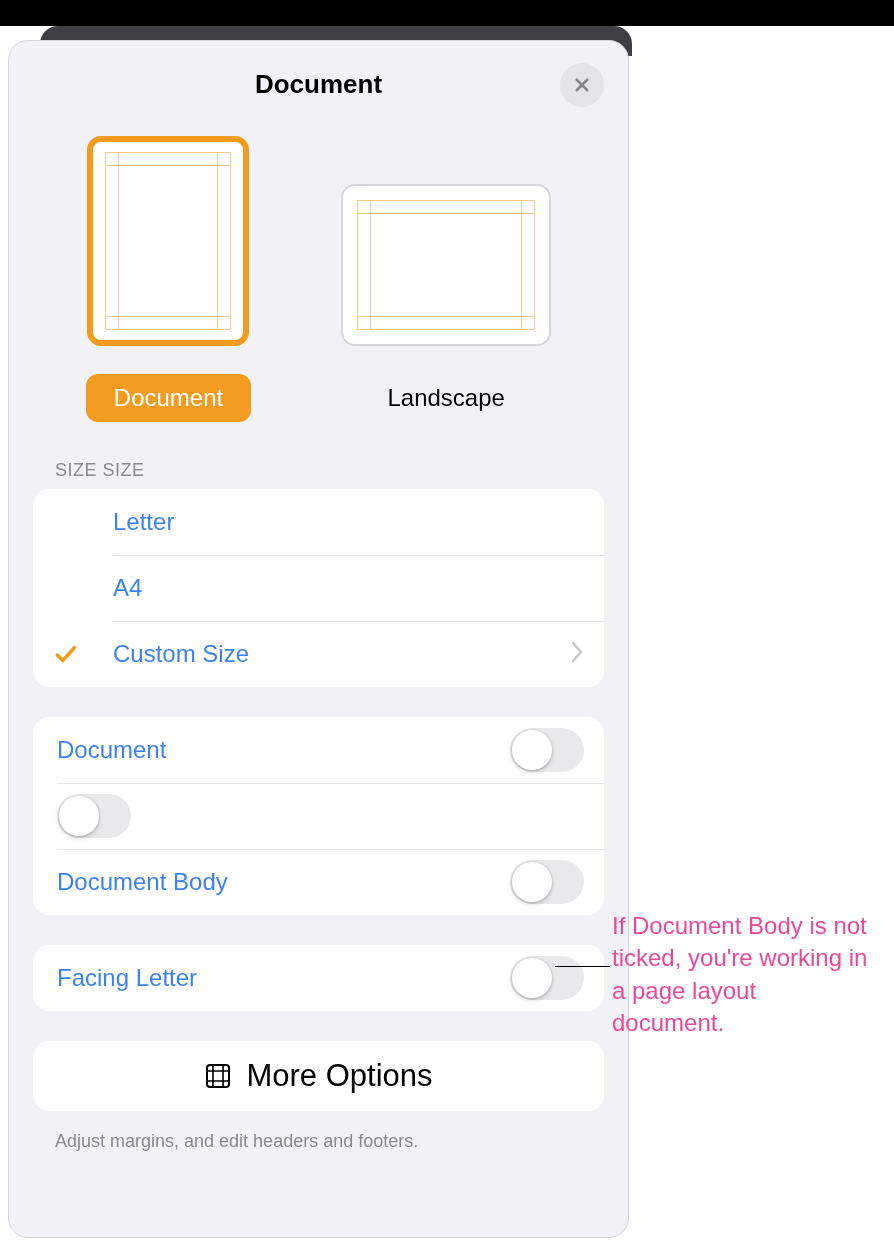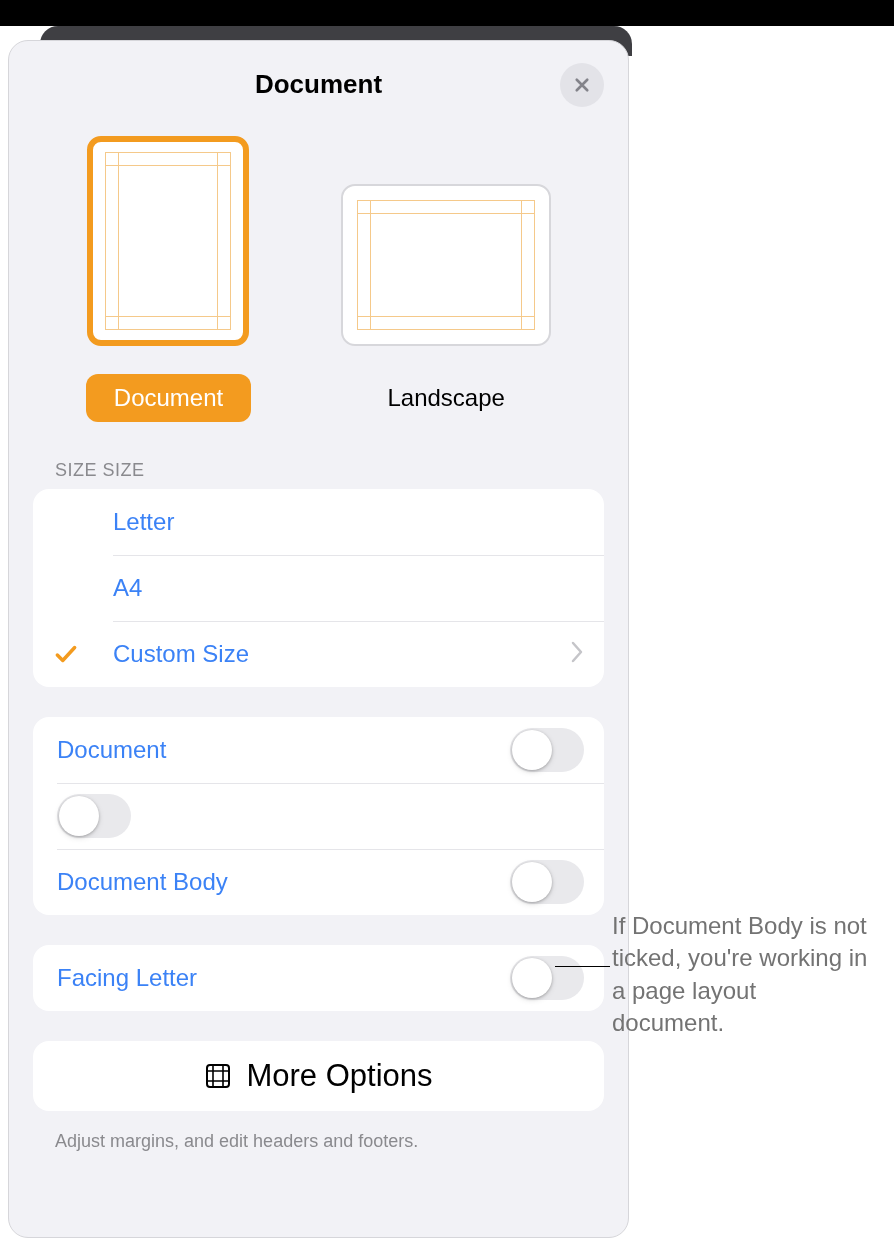--- a/index.html
+++ b/index.html
@@ -207,21 +207,21 @@
     color: #8a8a8e;
     padding: 20px 46px 0;
   }
   .callout {
     position: absolute;
     left: 612px;
     top: 910px;
     width: 260px;
     font-size: 24px;
     line-height: 1.35;
-    color: #737373;
+    color: #ec4899;
   }
   .callout-line {
     position: absolute;
     top: 966px;
     left: 555px;
     width: 55px;
     height: 1px;
     background: #000;
   }
 </style>

